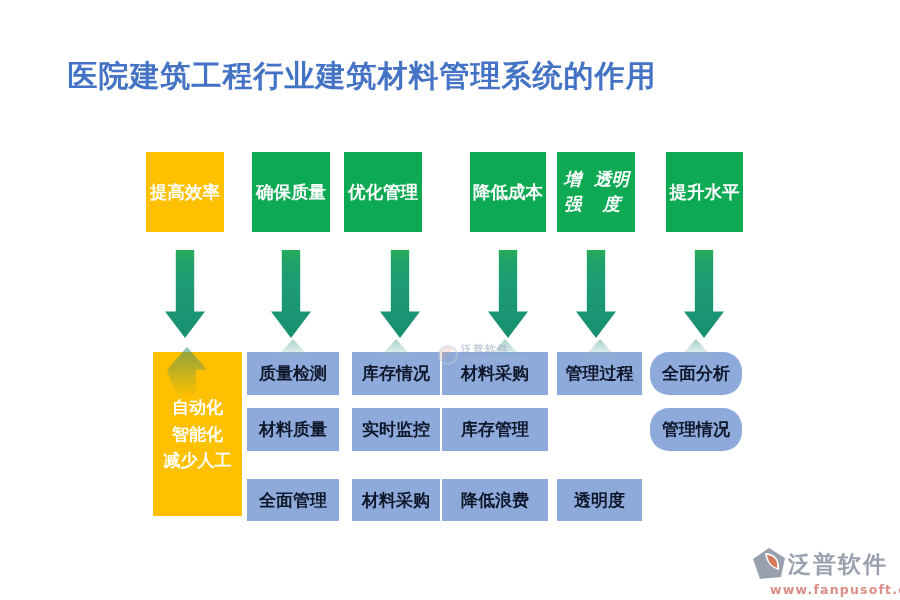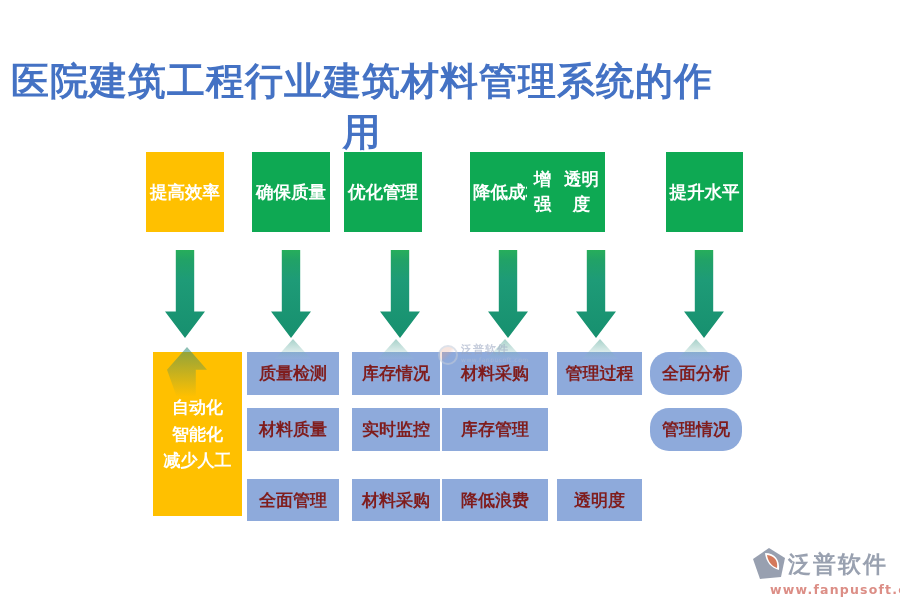--- a/index.html
+++ b/index.html
@@ -2,34 +2,34 @@
 <html><head>
 <meta charset="utf-8">
 <style>
   html,body{margin:0;padding:0;background:#fff;}
   #stage{
     position:relative;width:900px;height:600px;background:#ffffff;overflow:hidden;
     font-family:"DejaVu Sans","Liberation Sans",sans-serif;
   }
   .title{
     position:absolute;top:56px;left:0;width:724px;text-align:center;
-    font-size:38px;font-weight:bold;color:#4472C4;letter-spacing:1px;
+    font-size:30px;font-weight:bold;color:#4472C4;letter-spacing:1px;
   }
   .hdr{
     position:absolute;top:152px;height:80px;display:flex;
     align-items:center;justify-content:center;color:#fff;font-weight:bold;
     font-size:17.5px;line-height:1.42;text-align:center;
   }
   .hdr.green{background:#0EA953;}
   .hdr.gold{background:#FFC000;}
   .h1{left:146px;width:78px;}
   .h2{left:252px;width:78px;align-items:center;}
   .h3{left:344px;width:78px;}
   .h4{left:470px;width:76px;}
-  .h5{left:527px;width:78px;}
+  .h5{left:557px;width:78px;font-style:italic;}
   .h6{left:666px;width:77px;}
 
   .arrow{
     position:absolute;top:250px;width:40px;height:88px;
     background:linear-gradient(180deg,#27AE5B 0%,#21A267 12%,#1E9B77 34%,#17906F 100%);
     clip-path:polygon(27% 0,73% 0,73% 70%,100% 70%,50% 100%,0 70%,27% 70%);
   }
   .a1{left:165px;} .a2{left:271px;} .a3{left:380px;} .a4{left:488px;} .a5{left:576px;} .a6{left:684px;}
 
   .refl{
@@ -43,21 +43,21 @@
     background:linear-gradient(180deg,rgba(40,135,115,0.55),rgba(255,192,0,0) 92%);
     clip-path:polygon(50% 0,100% 42%,72% 42%,72% 100%,28% 100%,0 42%);
   }
 
   .panel{
     position:absolute;left:153px;top:352px;width:89px;height:164px;background:#FFC000;
     display:flex;flex-direction:column;align-items:center;justify-content:center;
     color:#fff;font-weight:bold;font-size:17px;line-height:1.55;text-align:center;z-index:2;
   }
   .cell{
-    position:absolute;background:#8EAADB;color:#7f1d1d;font-weight:bold;font-size:17px;
+    position:absolute;background:#8EAADB;color:#0f172a;font-weight:bold;font-size:17px;
     display:flex;align-items:center;justify-content:center;text-align:center;z-index:2;
   }
   .c2{left:247px;width:92px;} .c3{left:352px;width:88px;} .c4{left:442px;width:106px;}
   .c5{left:557px;width:85px;} .c6{left:650px;width:92px;border-radius:19px;}
   .row1{top:352px;height:43px;} .row2{top:408px;height:43px;} .row3{top:479px;height:42px;}
 
   .watermark{
     position:absolute;left:438px;top:343px;z-index:5;display:flex;align-items:flex-start;
     opacity:0.55;pointer-events:none;
   }

